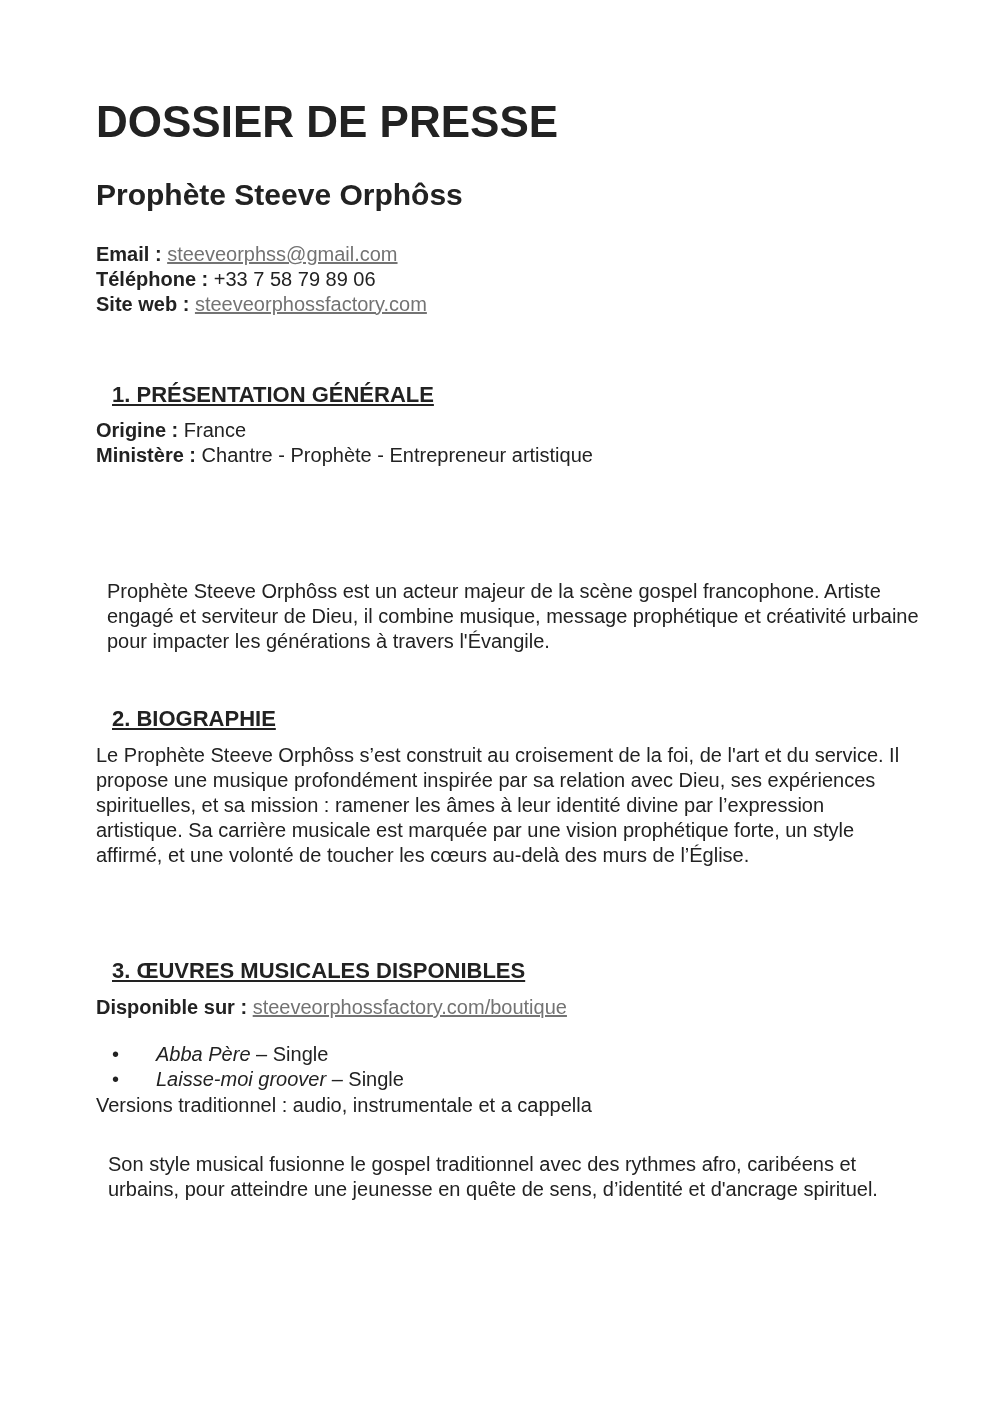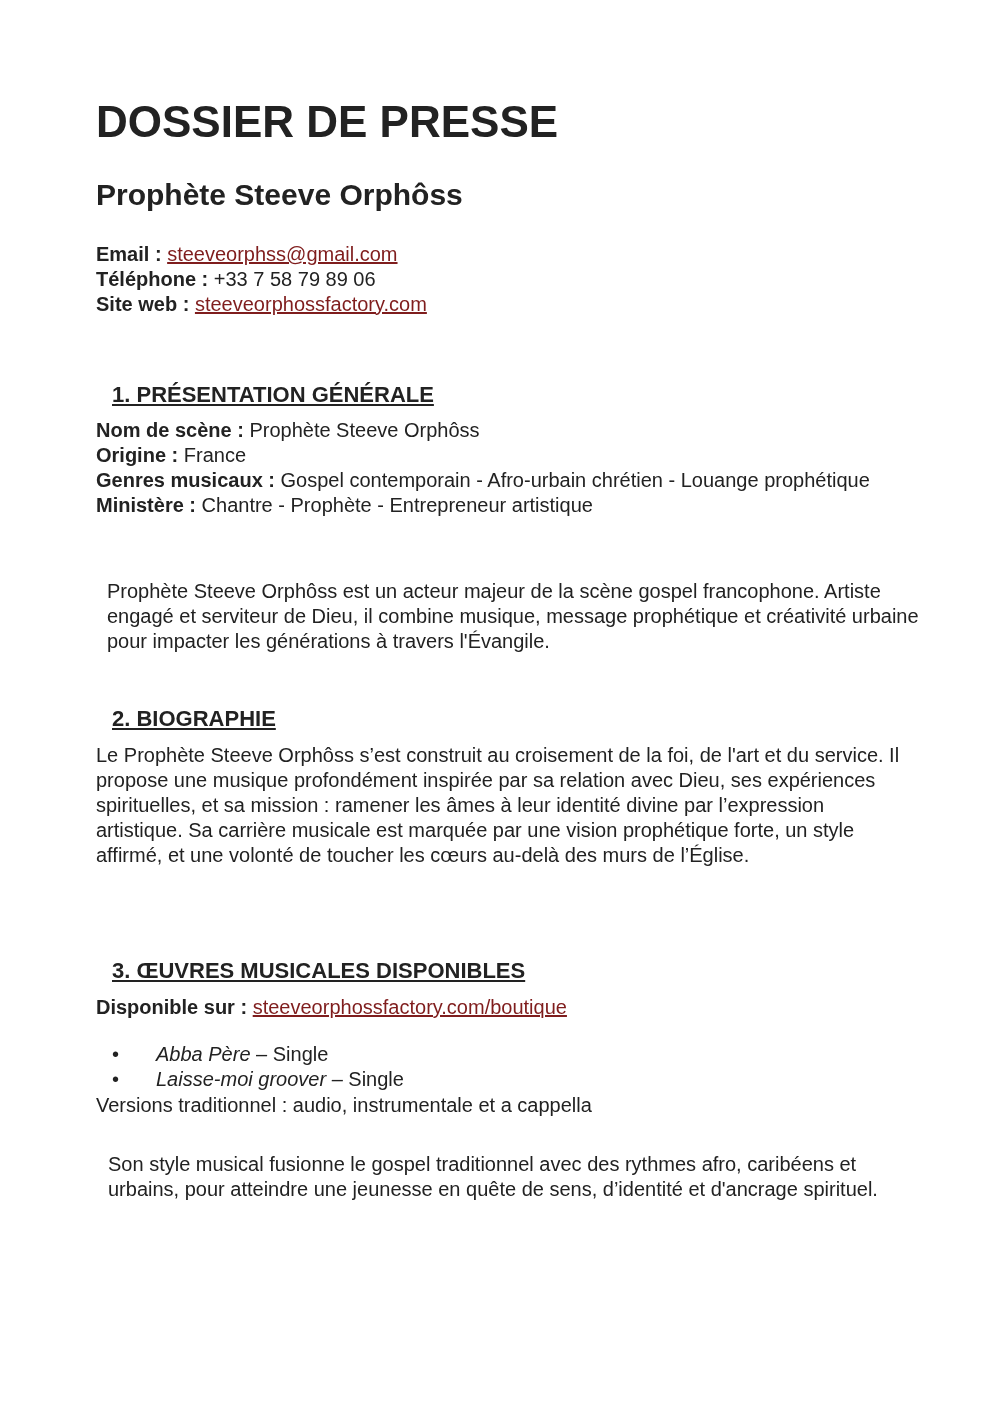--- a/index.html
+++ b/index.html
@@ -13,21 +13,21 @@
     font-size: 44px; font-weight: bold; line-height: 52px; margin: 0; white-space: nowrap;
   }
   .subtitle {
     position: absolute; top: 176px; left: 0;
     font-size: 30px; font-weight: bold; line-height: 38px; margin: 0; white-space: nowrap;
   }
   .body-text { font-size: 20px; line-height: 25px; }
   .contact { position: absolute; top: 242px; left: 0; }
   .contact .row, .facts .row { white-space: nowrap; }
   b { font-weight: bold; }
-  a.link { color: #7f1d1d; text-decoration: underline; }
+  a.link { color: #737373; text-decoration: underline; }
   .h2 {
     position: absolute; left: 0; margin: 16px;
     font-size: 22px; font-weight: bold; line-height: 30px; white-space: nowrap; text-decoration: underline;
   }
   .h2.s1 { top: 364px; }
   .h2.s2 { top: 688px; text-align: center; }
   .h2.s3 { top: 940px; }
   .facts { position: absolute; top: 418px; left: 0; width: 820px; }
   .facts .wrap { white-space: normal; }
   .para1 { position: absolute; top: 568px; left: 0; width: 820px; }
@@ -59,30 +59,22 @@
     </div>
     <div class="row">
       <b>Site web :</b> 
       <a class="link">steeveorphossfactory.com</a>
     </div>
   </div>
 
   <h3 class="h2 s1">1. PRÉSENTATION GÉNÉRALE</h3>
   <div class="facts body-text">
     <div class="row">
-      <b>Nom de scène :</b> 
-      <span>Prophète Steeve Orphôss</span>
-    </div>
-    <div class="row">
       <b>Origine :</b> 
       <span>France</span>
-    </div>
-    <div class="row wrap">
-      <b>Genres musicaux :</b> 
-      <span>Gospel contemporain - Afro-urbain chrétien - Louange prophétique</span>
     </div>
     <div class="row">
       <b>Ministère :</b> 
       <span>Chantre - Prophète - Entrepreneur artistique</span>
     </div>
   </div>
   <p class="para1 body-text" style="margin:11px">Prophète Steeve Orphôss est un acteur majeur de la scène gospel francophone. Artiste engagé et serviteur de Dieu, il combine musique, message prophétique et créativité urbaine pour impacter les générations à travers l'Évangile.</p>
 
   <h3 class="h2 s2">2. BIOGRAPHIE</h3>
   <p class="para2 body-text" style="margin:0">Le Prophète Steeve Orphôss s’est construit au croisement de la foi, de l'art et du service. Il propose une musique profondément inspirée par sa relation avec Dieu, ses expériences spirituelles, et sa mission : ramener les âmes à leur identité divine par l’expression artistique. Sa carrière musicale est marquée par une vision prophétique forte, un style affirmé, et une volonté de toucher les cœurs au-delà des murs de l’Église.</p>

